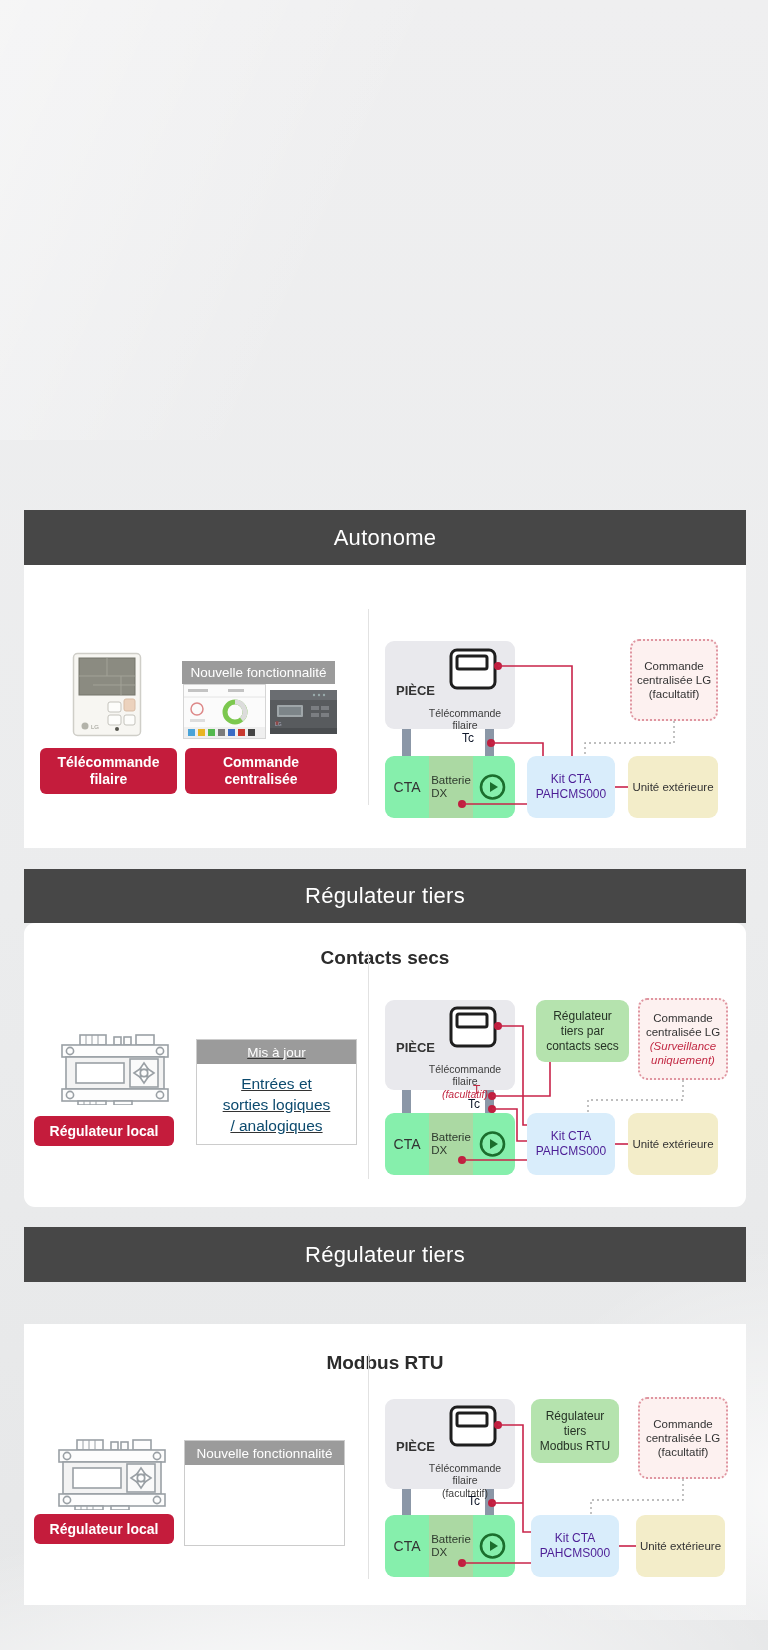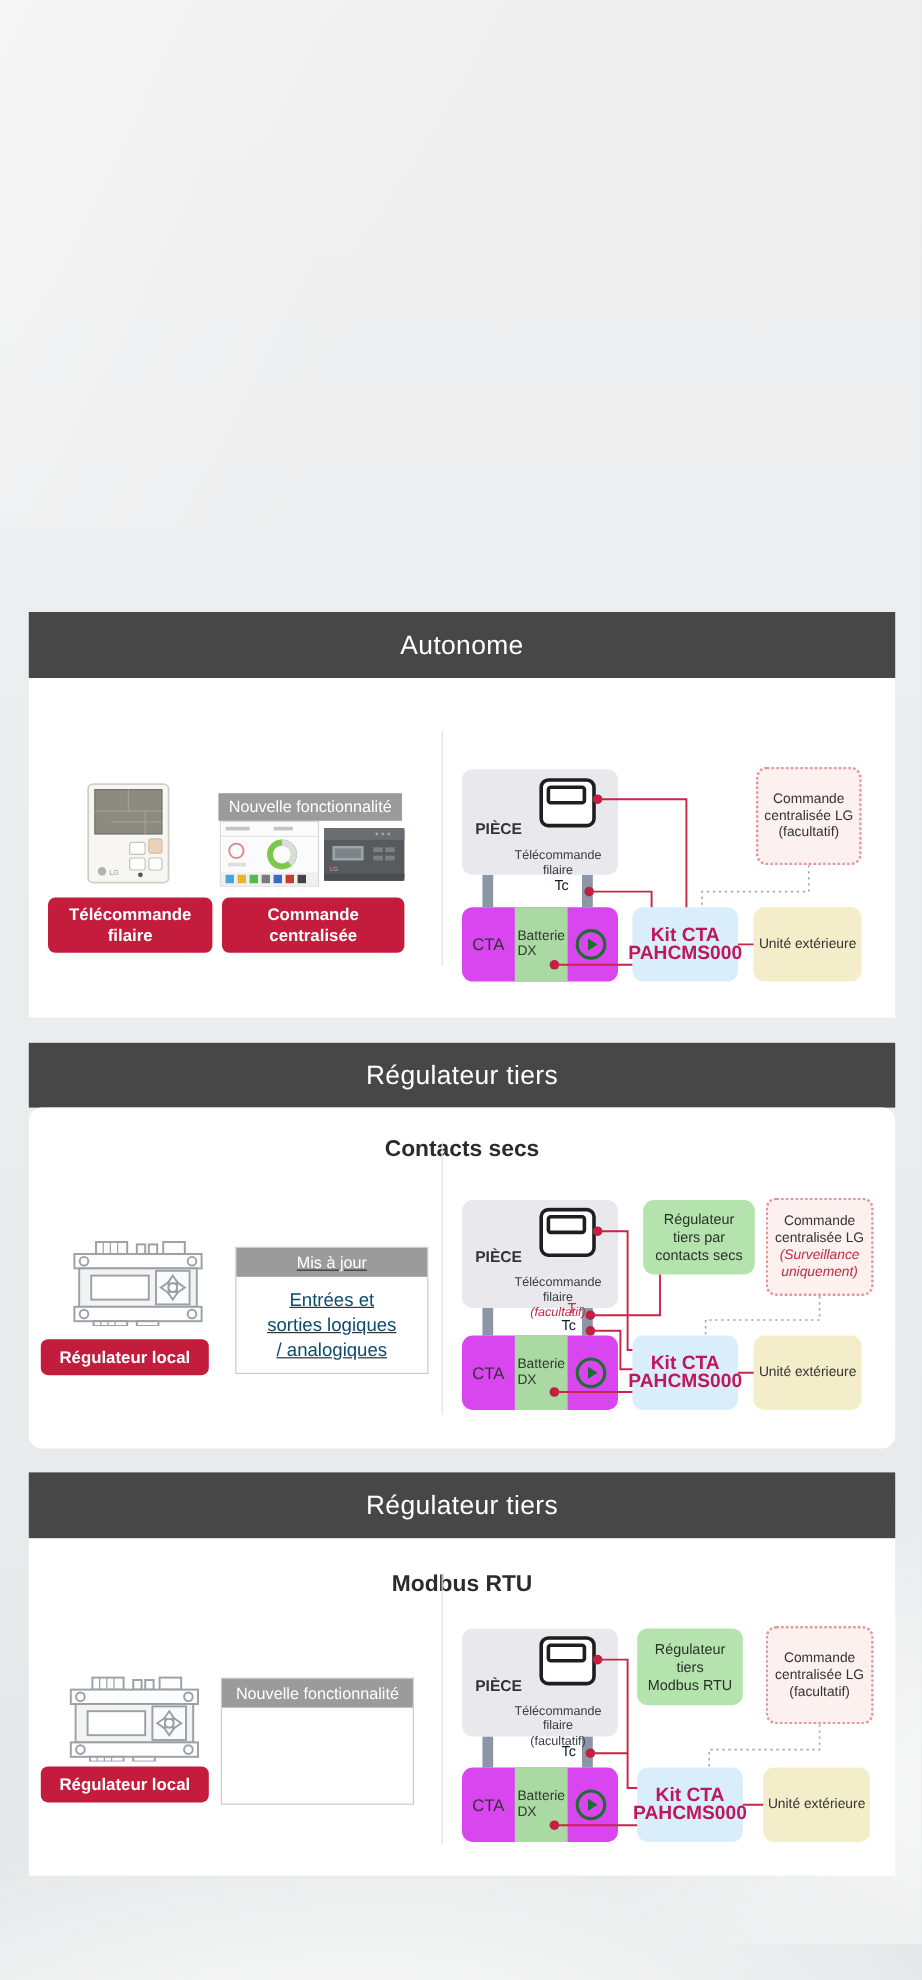--- a/index.html
+++ b/index.html
@@ -30,28 +30,28 @@
     text-align:center;font-size:15.5px;line-height:21px;color:#0c4a6e;white-space:pre-line;}
   .dbox{position:absolute;border-radius:9px;display:flex;align-items:center;justify-content:center;
     text-align:center;white-space:pre-line;box-sizing:border-box;}
   .piece{position:absolute;border-radius:9px;background:#e9e9ed;}
   .piece .room{position:absolute;left:11px;font-size:13px;font-weight:bold;color:#333;}
   .piece .thermo{position:absolute;left:64px;}
   .piece .rlabel{position:absolute;right:1px;width:98px;text-align:center;font-size:10.5px;
     line-height:12.5px;color:#3c3c3c;white-space:pre-line;}
   .piece .rnote{display:block;}
   .sec2 .rnote,.red-note{color:#c22a44;font-style:italic;}
-  .ctabox{position:absolute;background:#d946ef;border-radius:9px;text-decoration:underline;}
+  .ctabox{position:absolute;background:#86efac;border-radius:9px;text-decoration:underline;}
   .ctabox .ctalabel{position:absolute;left:0;width:44px;top:50%;transform:translateY(-50%);
     text-align:center;font-size:14px;color:#333;}
   .ctabox .strip{position:absolute;left:44px;top:0;bottom:0;width:44px;background:#abd9a3;
     display:flex;align-items:center;justify-content:center;font-size:11.5px;line-height:13px;
     color:#2e3a2e;white-space:pre-line;}
   .ctabox .play{position:absolute;right:9px;top:50%;transform:translateY(-50%);width:27px;height:27px;}
-  .kit{background:#d9edfb;font-size:16px;line-height:15px;color:#be185d;font-weight:bold;}
+  .kit{background:#d9edfb;font-size:12px;line-height:15px;color:#4c1d95;}
   .out{background:#f3edc9;font-size:11.5px;color:#333;}
   .pinkb{background:#fdf1f0;border:2px dotted #df95a0;border-radius:9px;font-size:11.5px;
     line-height:14px;color:#333;flex-direction:column;}
   .pinkb .pnote{white-space:pre-line;}
   .greenb{background:#b5e3ae;font-size:12px;line-height:15px;color:#263326;}
   .gbar{position:absolute;width:9px;background:#8b97a7;}
   .tlabel{position:absolute;font-size:12px;line-height:12px;color:#0f172a;}
   .tlabel.red{color:#c22a44;}
   .wires{position:absolute;inset:0;pointer-events:none;}
   .wires path{fill:none;stroke:#c9244a;stroke-width:1.6px;}
@@ -312,21 +312,21 @@
       <circle cx="438" cy="237" r="4"></circle>
         <path d="M438 237 H503"></path>
       <path d="M591 221 H604"></path>
       <path class="dotl" d="M659 157 V177 H564 V190"></path>
     </svg>
   </div>
 
   <div class="bar" style="top:1227px;">
     <span>Régulateur tiers</span>
   </div>
-  <div class="panel sec3" style="top:1282px;height:281px;">
+  <div class="panel sec3" style="top:1324px;height:281px;">
     <div class="ptitle" style="top:28px;">Modbus RTU</div>
 
     <div class="imgbox" style="left:31px;top:114px;">
       <svg width="114" height="72" viewBox="0 0 114 72">
         <g stroke="#9aa0a5" fill="#fdfdfd" stroke-width="1.6">
           <rect x="22" y="2" width="26" height="10"></rect>
             <path d="M28 2 V12 M34 2 V12 M40 2 V12" stroke-width="1"></path>
           <rect x="56" y="4" width="7" height="8"></rect>
             <rect x="66" y="4" width="7" height="8"></rect>
           <rect x="78" y="2" width="18" height="10"></rect>

